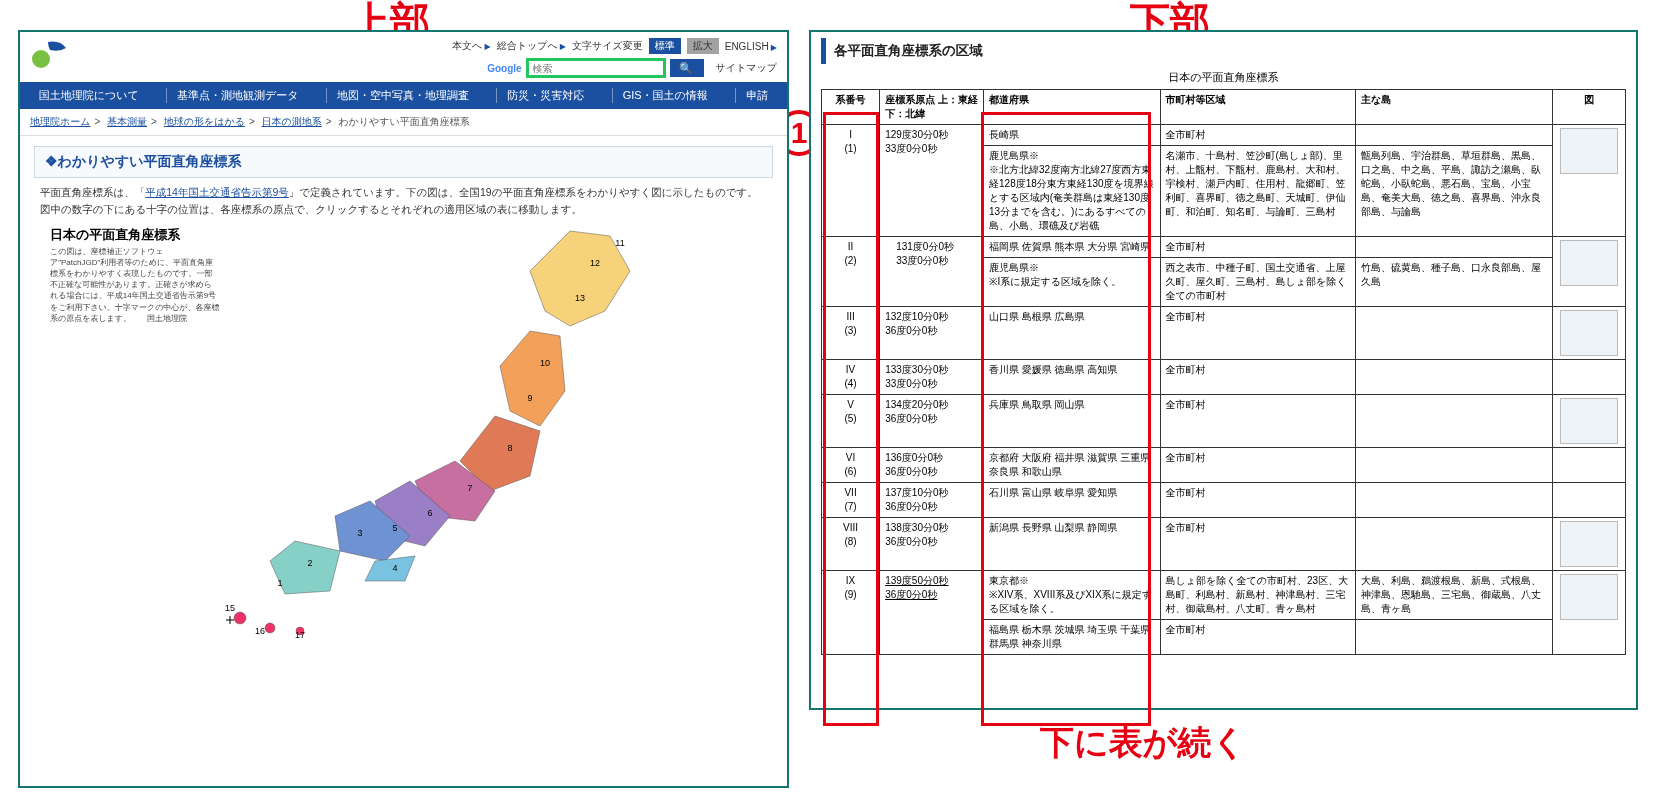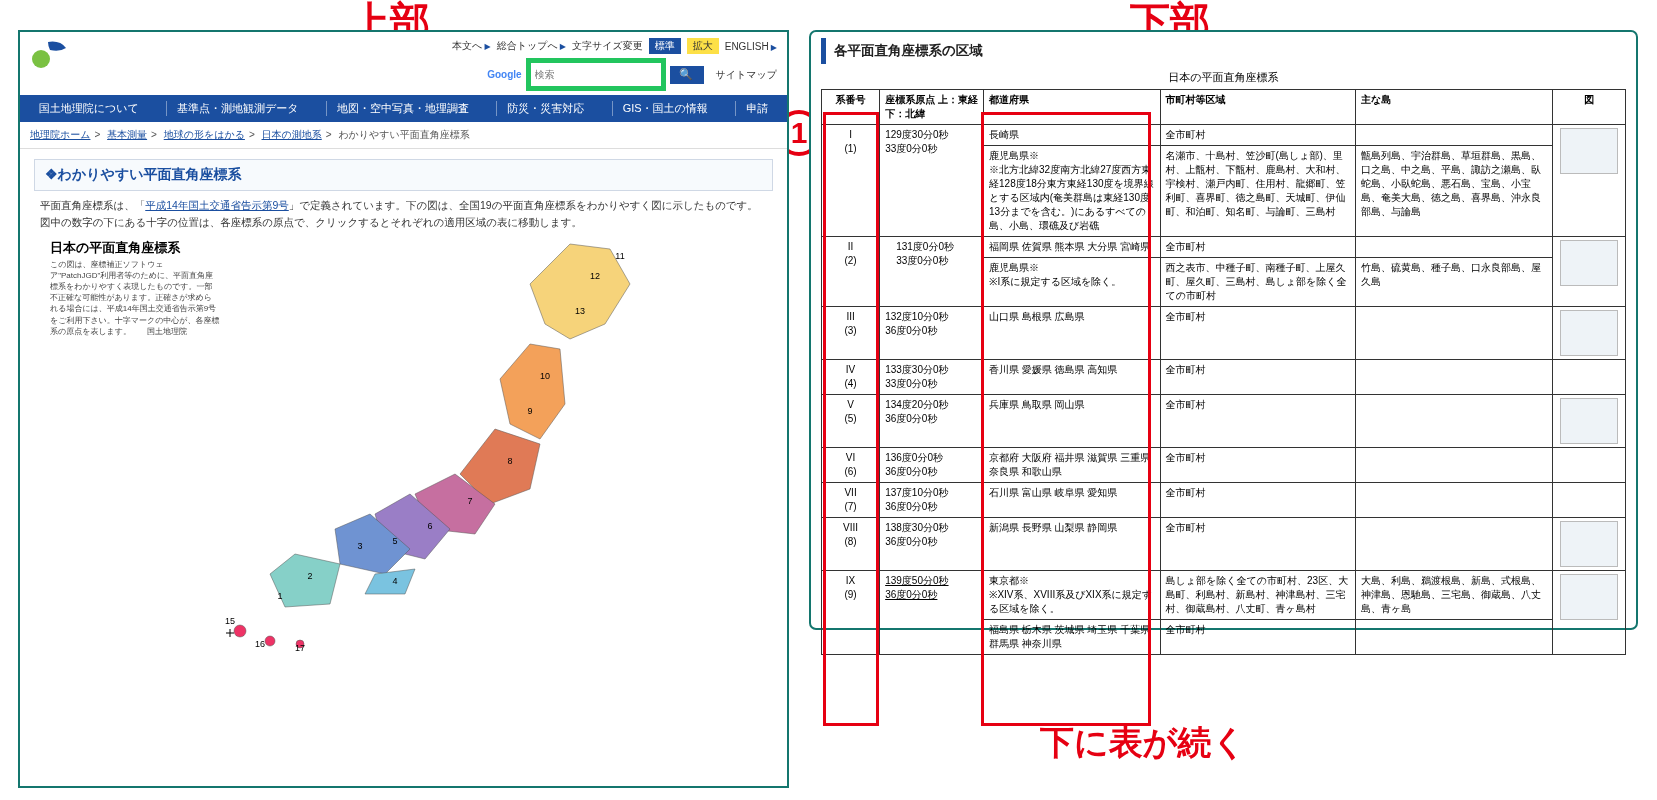--- a/index.html
+++ b/index.html
@@ -1,38 +1,38 @@
 <!DOCTYPE html>
 <html><head>
 <meta charset="utf-8">
 <style>
   * { box-sizing: border-box; margin: 0; padding: 0; }
   body { font-family: "Meiryo", "MS PGothic", sans-serif; background: #fff; width: 1657px; height: 800px; position: relative; font-size: 11px; }
   .panel { position: absolute; border: 2px solid #14766e; background: #fff; }
   .left-panel  { left: 18px;  top: 30px; width: 771px; height: 758px; }
-  .right-panel { left: 809px; top: 30px; width: 829px; height: 600px; border-radius: 7px; }
+  .right-panel { left: 809px; top: 30px; width: 829px; height: 680px; }
 
   
   .big-label { position: absolute; color: #e60012; font-weight: bold; font-size: 40px; }
   .circ { position: absolute; width: 46px; height: 46px; border: 4px solid #e60012; border-radius: 50%; color: #e60012; font-weight: bold; font-size: 30px; display:flex; align-items:center; justify-content:center; background:#fff; }
   .footnote { position:absolute; color:#e60012; font-size:34px; font-weight:bold; }
 
   
   .lp-head { padding: 6px 10px 4px 10px; display:flex; align-items:flex-start; }
   .lp-logo-mark { width: 40px; height: 32px; margin-right: 6px; }
   .lp-logo-txt-top { font-size: 10px; color:#333; }
   .lp-logo-txt-main { font-size: 20px; font-weight:bold; letter-spacing:2px; color:#222; }
   .lp-logo-sub { font-size:8px; color:#888; }
   .lp-head-right { margin-left:auto; font-size:10px; color:#333; display:flex; flex-direction:column; align-items:flex-end; gap:4px;}
   .lp-head-row1 { display:flex; gap:6px; align-items:center; }
   .lp-head-row1 .arrow::after { content:" \25B6"; font-size:8px; color:#1b4fa0;}
   .btn-blue { background:#1b4fa0; color:#fff; padding:1px 6px; font-size:10px;}
-  .btn-gray { background:#fde047; color:#333; padding:1px 6px; font-size:10px;}
+  .btn-gray { background:#a3a3a3; color:#333; padding:1px 6px; font-size:10px;}
   .lp-search { display:flex; align-items:center; gap:4px; }
-  .lp-search input { width:140px; height:33px; border:5px solid #22c55e; font-size:10px; padding:0 4px;}
+  .lp-search input { width:140px; height:20px; border:3px solid #22c55e; font-size:10px; padding:0 4px;}
   .lp-search .sbtn { width:34px; height:18px; background:#1b4fa0; color:#fff; display:flex; align-items:center; justify-content:center; font-size:11px;}
   .lp-nav { background:#1b4fa0; color:#fff; display:flex; justify-content:space-around; padding:6px 0; font-size:11px; }
   .lp-nav div { border-left:1px solid rgba(255,255,255,.4); padding:0 10px;}
   .lp-nav div:first-child{border-left:none;}
   .lp-bc { padding:6px 10px; font-size:10px; color:#1b4fa0; border-bottom:1px solid #ddd;}
   .lp-bc span.sep{ color:#555; margin:0 4px;}
   .lp-bc span.cur{ color:#555; }
   .lp-bc a{ color:#1b4fa0; text-decoration:underline;}
   .lp-h1 { margin:10px 14px 6px 14px; border:1px solid #cfd8e5; padding:6px 10px; font-size:14px; font-weight:bold; color:#1b4fa0; background:#f7fafd;}
   .lp-h1::before{content:"\2756 "; color:#1b4fa0;}
@@ -214,21 +214,21 @@
           <td style="white-space: pre-line;">福岡県 佐賀県 熊本県 大分県 宮崎県</td>
           <td>全市町村</td>
           <td></td>
           <td rowspan="2" class="c">
             <span class="mini-map"></span>
           </td>
         </tr>
         <tr>
           <td style="white-space: pre-line;">鹿児島県※
 ※I系に規定する区域を除く。</td>
-          <td>西之表市、中種子町、南種子町、上屋久町、屋久町、三島村、島しょ部を除く全ての市町村</td>
+          <td>西之表市、中種子町、国土交通省、上屋久町、屋久町、三島村、島しょ部を除く全ての市町村</td>
           <td>竹島、硫黄島、種子島、口永良部島、屋久島</td>
         </tr>
         <tr>
           <td rowspan="1" class="c" style="white-space: pre-line;">III
 (3)</td>
           <td rowspan="1" style="white-space: pre-line;">132度10分0秒
 36度0分0秒</td>
           <td style="white-space: pre-line;">山口県 島根県 広島県</td>
           <td>全市町村</td>
           <td></td>

